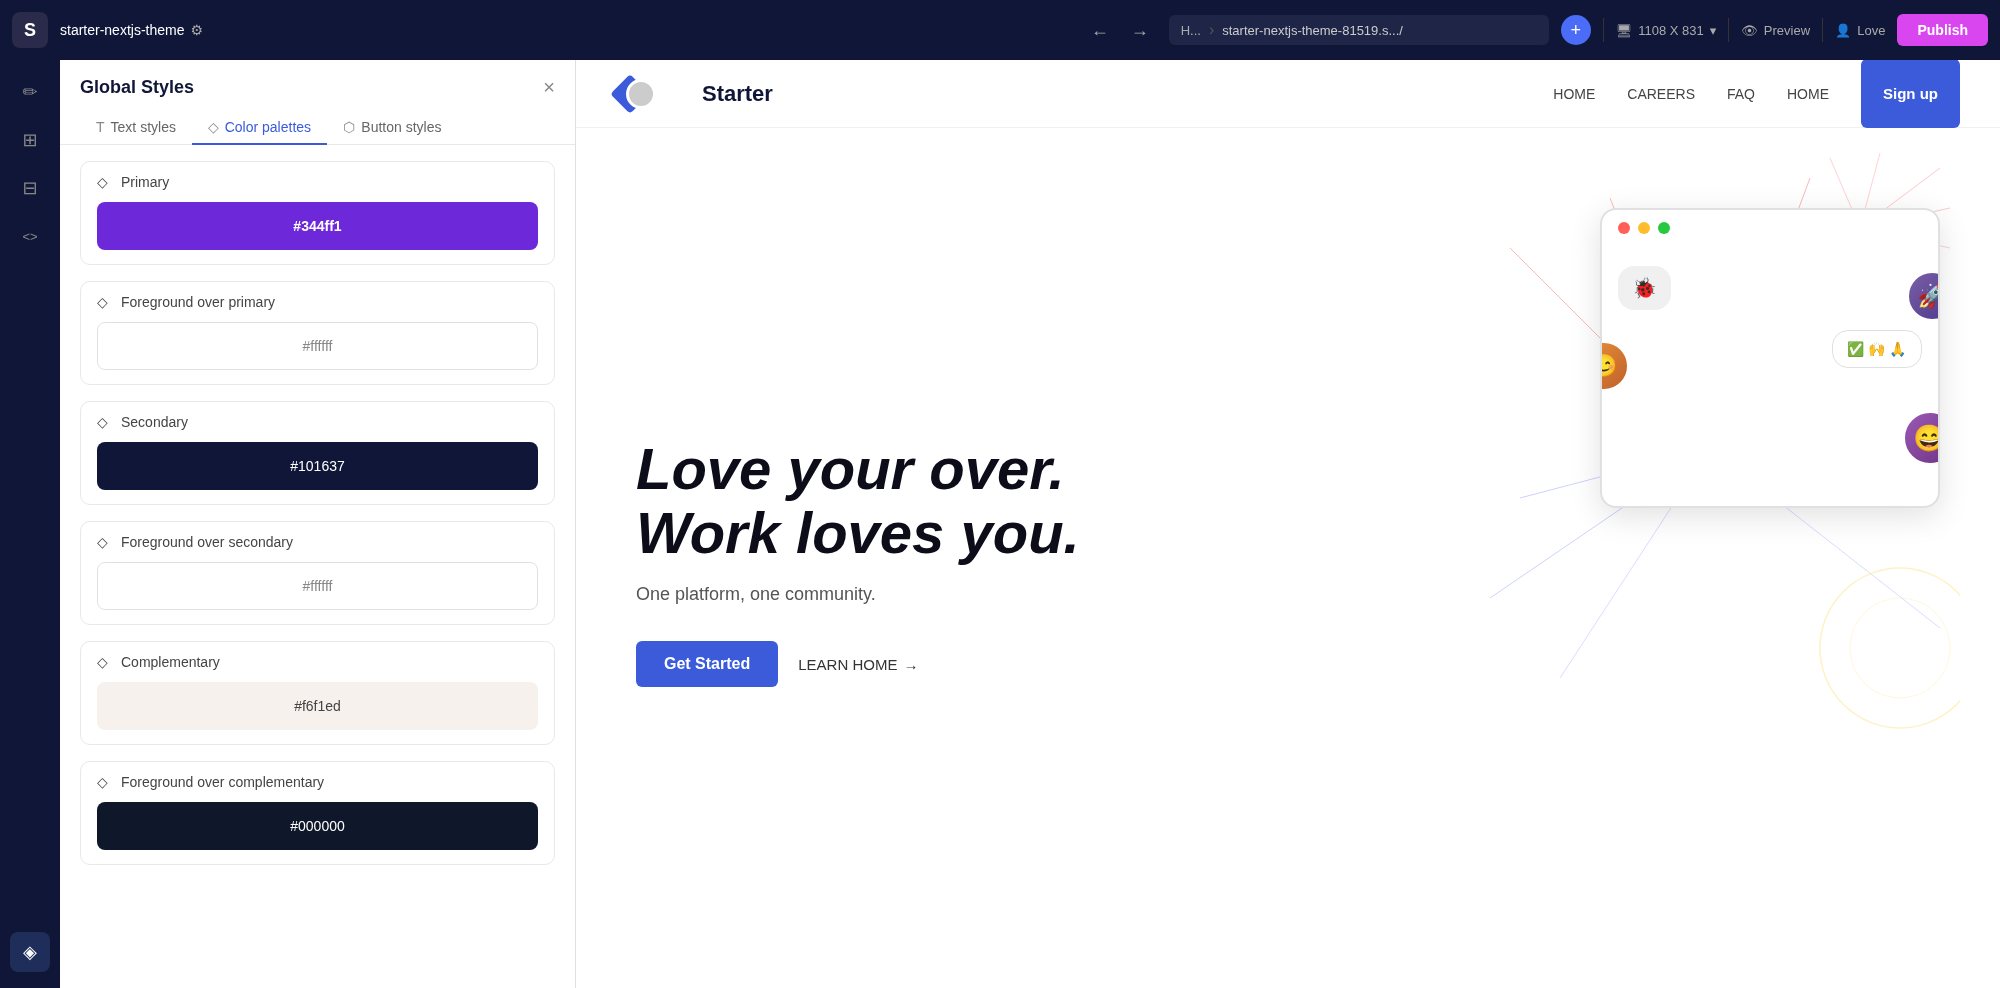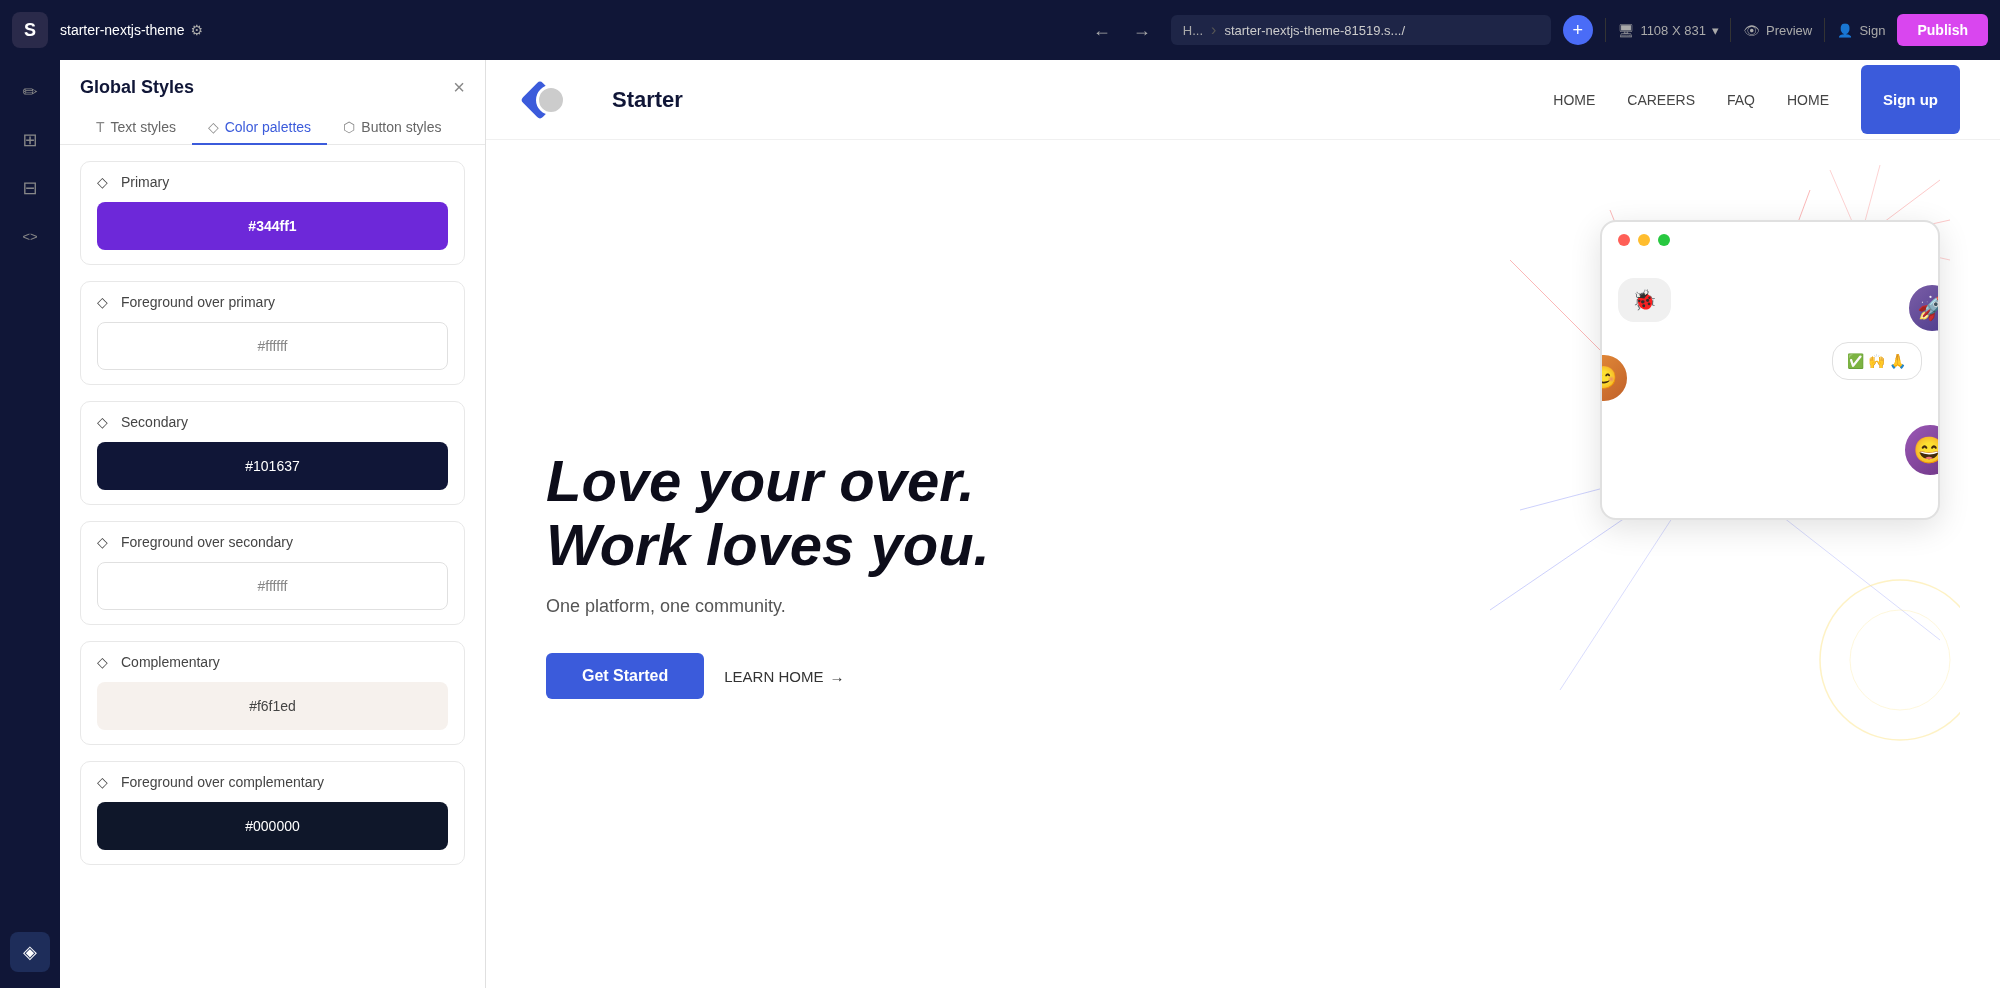--- a/index.html
+++ b/index.html
@@ -84,21 +84,21 @@
     .rail-icon {
       width: 40px; height: 40px;
       display: flex; align-items: center; justify-content: center;
       color: #888; font-size: 18px; border-radius: 8px; cursor: pointer;
     }
     .rail-icon.active { background: #1e2d5a; color: white; }
     .rail-icon-bottom { margin-top: auto; margin-bottom: 16px; }
 
     
     .left-panel {
-      width: 426px;
+      width: 516px;
       background: white;
       border-right: 1px solid #e0e0e0;
       display: flex;
       flex-direction: column;
       flex-shrink: 0;
     }
     .panel-header {
       padding: 16px 20px 0;
       display: flex;
       align-items: center;
@@ -162,21 +162,21 @@
       flex: 1;
       background: white;
       overflow: hidden;
       position: relative;
     }
 
     
     .website-nav {
       background: white;
       padding: 0 40px;
-      height: 80px;
+      height: 68px;
       display: flex; align-items: center;
       border-bottom: 1px solid #f0f0f0;
       box-shadow: 0 1px 3px rgba(0,0,0,0.05);
     }
     .website-logo {
       display: flex; align-items: center; gap: 10px;
       font-size: 22px; font-weight: 700; color: #101637;
     }
     .logo-icon {
       width: 40px; height: 40px;
@@ -222,21 +222,21 @@
       font-weight: 800;
       font-style: italic;
       line-height: 1.1;
       color: #0d0d1a;
       margin-bottom: 20px;
     }
     .hero-sub { font-size: 18px; color: #555; margin-bottom: 36px; }
     .hero-actions { display: flex; align-items: center; gap: 20px; }
     .btn-primary {
       background: #3b5bdb; color: white;
-      padding: 14px 36px; border-radius: 6px;
+      padding: 14px 28px; border-radius: 6px;
       font-size: 16px; font-weight: 600; cursor: pointer; border: none;
     }
     .btn-learn {
       font-size: 15px; color: #333; font-weight: 500;
       cursor: pointer; display: flex; align-items: center; gap: 6px;
     }
 
     
     .hero-illustration {
       position: absolute;
@@ -348,21 +348,21 @@
     <span>▾</span>
   </div>
   <div class="topbar-divider"></div>
   <div class="topbar-preview">
     <span>👁</span>
     <span>Preview</span>
   </div>
   <div class="topbar-divider"></div>
   <div class="topbar-share">
     <span>👤</span>
-    <span>Sign</span>
+    <span>Love</span>
   </div>
   <button class="topbar-publish">Publish</button>
 </div>
 
 <div class="main">
 
   <div class="icon-rail">
     <div class="rail-icon">✏</div>
     <div class="rail-icon">⊞</div>
     <div class="rail-icon">⊟</div>

